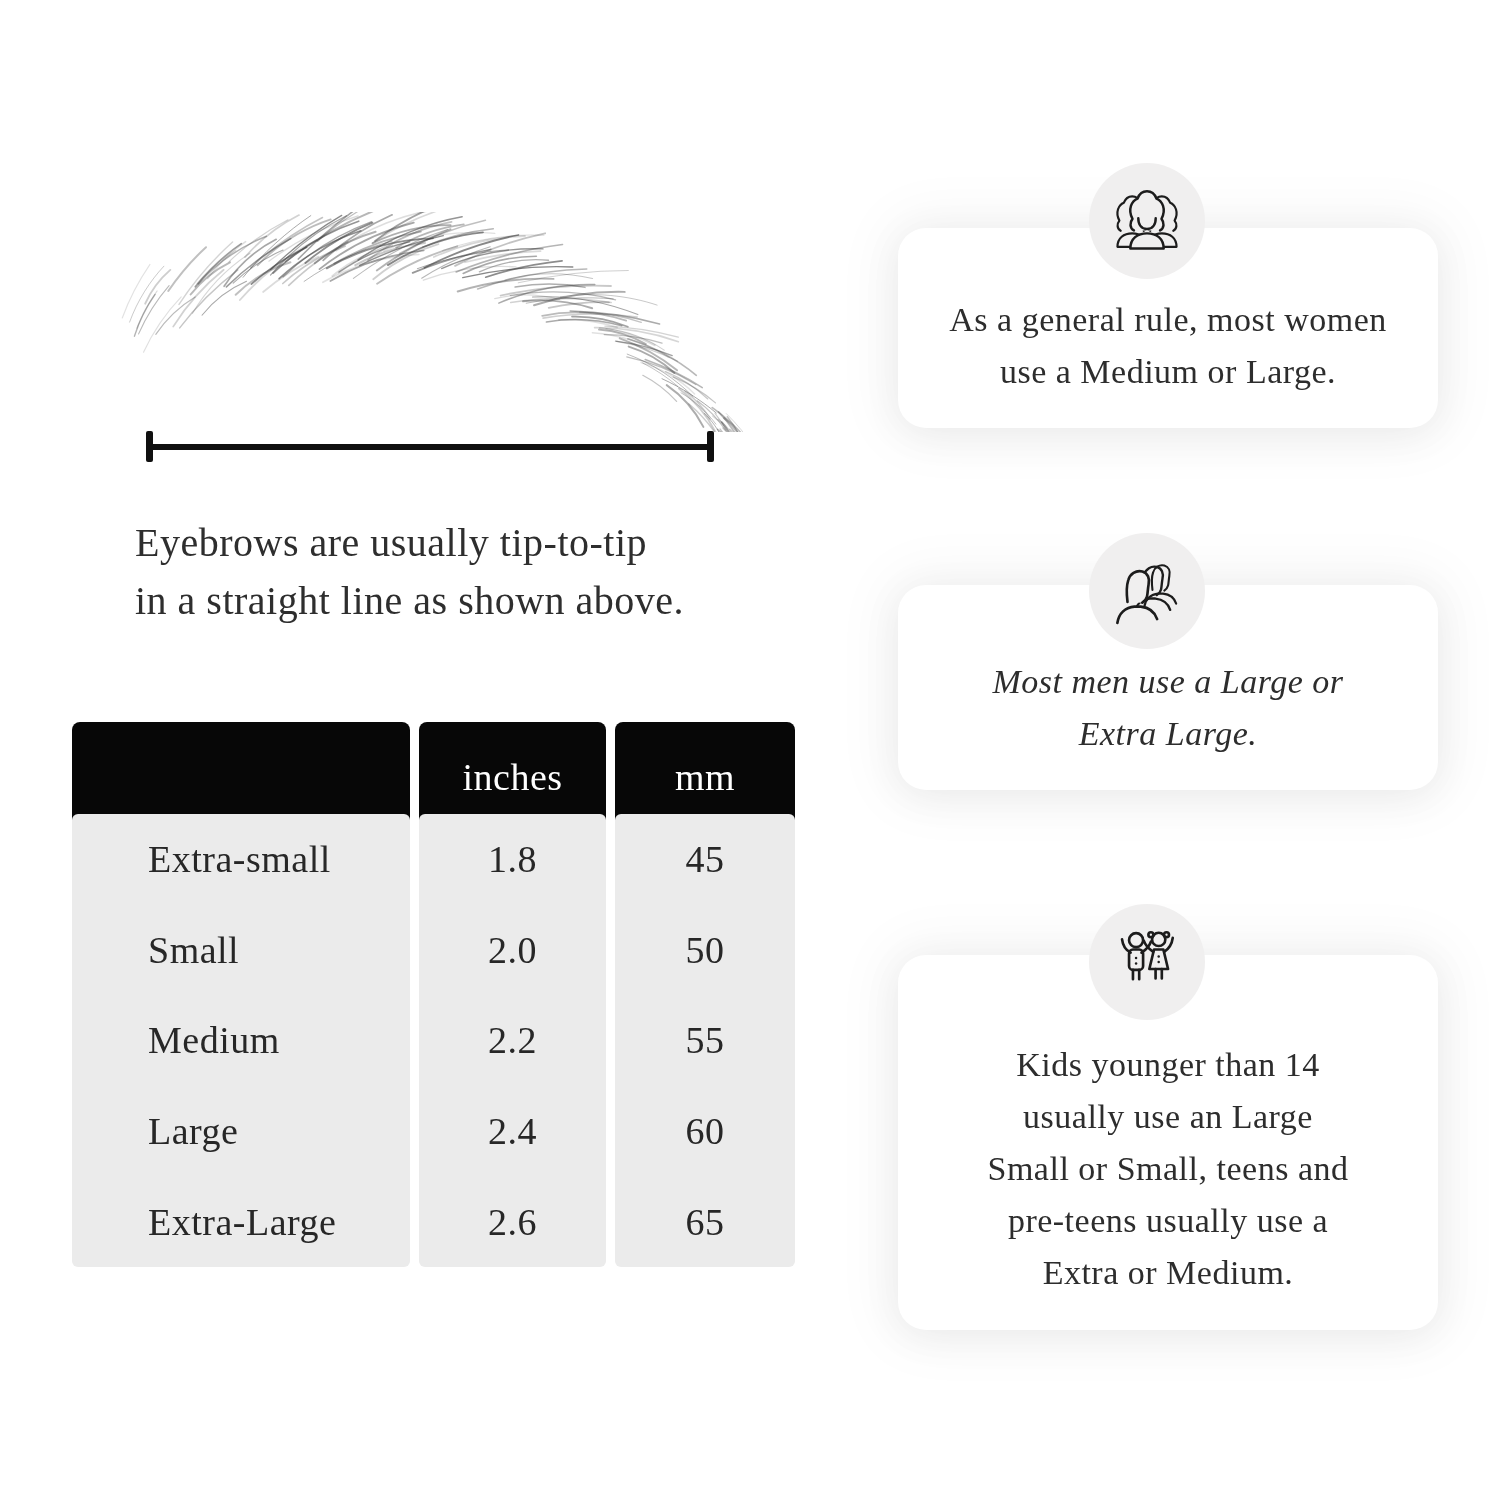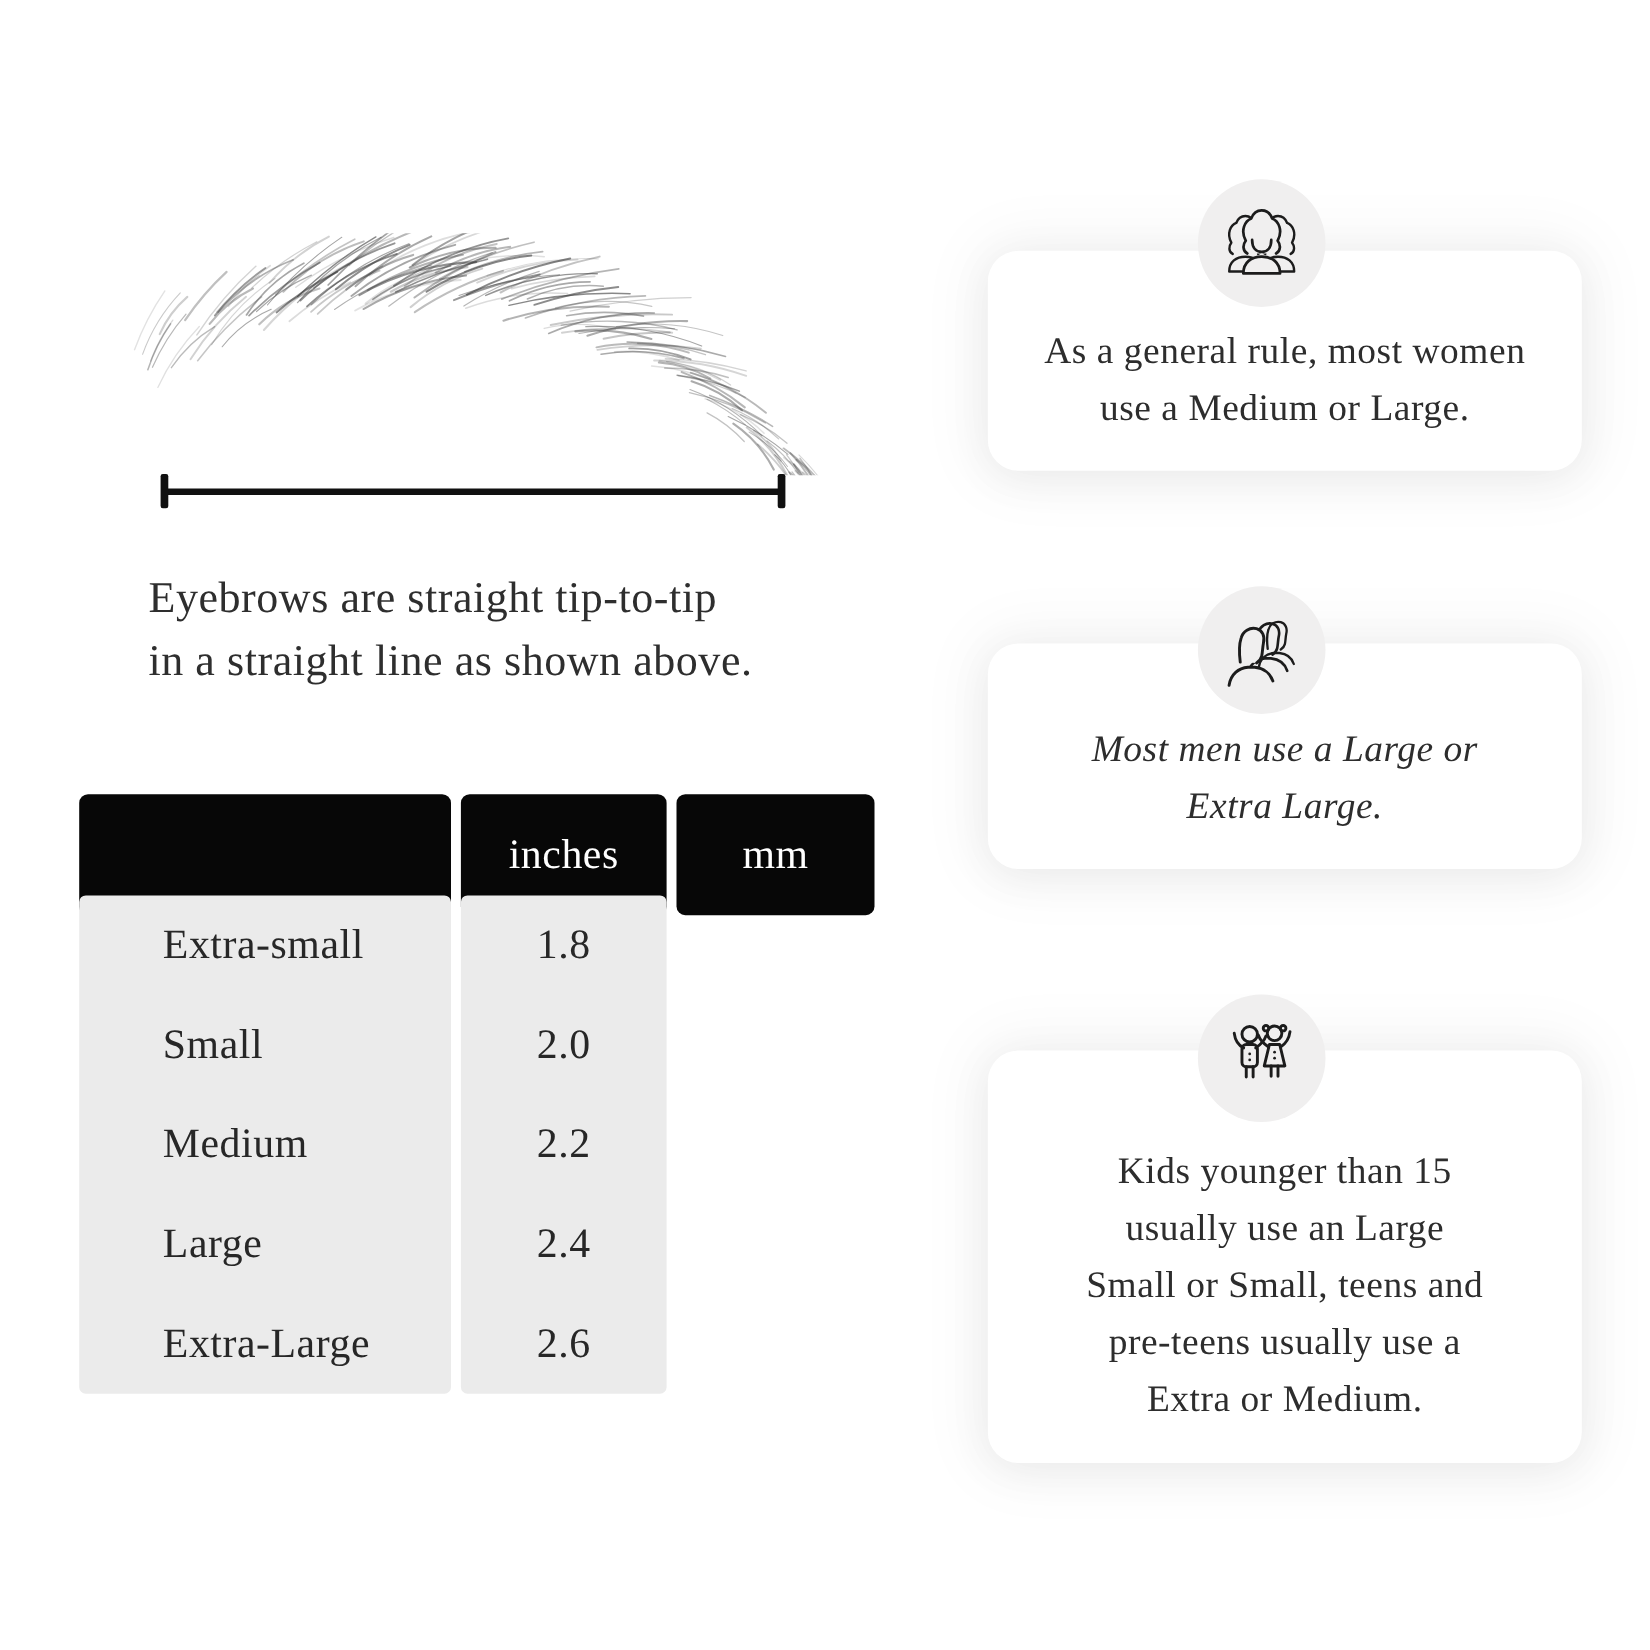--- a/index.html
+++ b/index.html
@@ -216,21 +216,21 @@
       <path d="M135.7 62.8 C151.6 47.2 171.6 36.1 190.4 30.3" stroke="#3c3c3c" stroke-opacity="0.32" stroke-width="1.98" fill="none" stroke-linecap="round"></path>
       <path d="M415.1 55.0 C438.9 50.8 464.0 51.4 485.0 55.4" stroke="#3c3c3c" stroke-opacity="0.41" stroke-width="1.46" fill="none" stroke-linecap="round"></path>
       <path d="M342.8 18.6 C376.2 6.6 412.6 1.9 443.9 3.3" stroke="#3c3c3c" stroke-opacity="0.18" stroke-width="1.06" fill="none" stroke-linecap="round"></path>
     </svg>
 
   <div class="measure-bar"></div>
   <div class="measure-cap left"></div>
   <div class="measure-cap right"></div>
 
   <div class="caption">
-    <div>Eyebrows are straight tip-to-tip</div>
+    <div>Eyebrows are usually tip-to-tip</div>
     <div>in a straight line as shown above.</div>
   </div>
 
   <div class="tbl-head">
     <div class="hcell"></div>
     <div class="hcell">inches</div>
     <div class="hcell">mm</div>
   </div>
 
   <div class="tbl-body">
@@ -241,32 +241,39 @@
       <div class="bcell">Large</div>
       <div class="bcell">Extra-Large</div>
     </div>
     <div class="bcol">
       <div class="bcell">1.8</div>
       <div class="bcell">2.0</div>
       <div class="bcell">2.2</div>
       <div class="bcell">2.4</div>
       <div class="bcell">2.6</div>
     </div>
+    <div class="bcol">
+      <div class="bcell">45</div>
+      <div class="bcell">50</div>
+      <div class="bcell">55</div>
+      <div class="bcell">60</div>
+      <div class="bcell">65</div>
+    </div>
   </div>
 
   <div class="card" id="card-women">
     <div class="card-line">As a general rule, most women</div>
     <div class="card-line">use a Medium or Large.</div>
   </div>
   <div class="card" id="card-men">
     <div class="card-line">Most men use a Large or</div>
     <div class="card-line">Extra Large.</div>
   </div>
   <div class="card" id="card-kids">
-    <div class="card-line">Kids younger than 15</div>
+    <div class="card-line">Kids younger than 14</div>
     <div class="card-line">usually use an Large</div>
     <div class="card-line">Small or Small, teens and</div>
     <div class="card-line">pre-teens usually use a</div>
     <div class="card-line">Extra or Medium.</div>
   </div>
 
   <div class="icon-circle" id="circle-women">
     <svg viewBox="0 0 100 100">
       <g class="ppl" transform="translate(-10,12.6) scale(0.82)">
         <path d="M32 61 C26 58 26 50 30 45 C23 32 29 20 37 17 C40 9 46 7 50 7 C54 7 60 9 63 17 C71 20 77 32 70 45 C74 50 74 58 68 61"></path>

